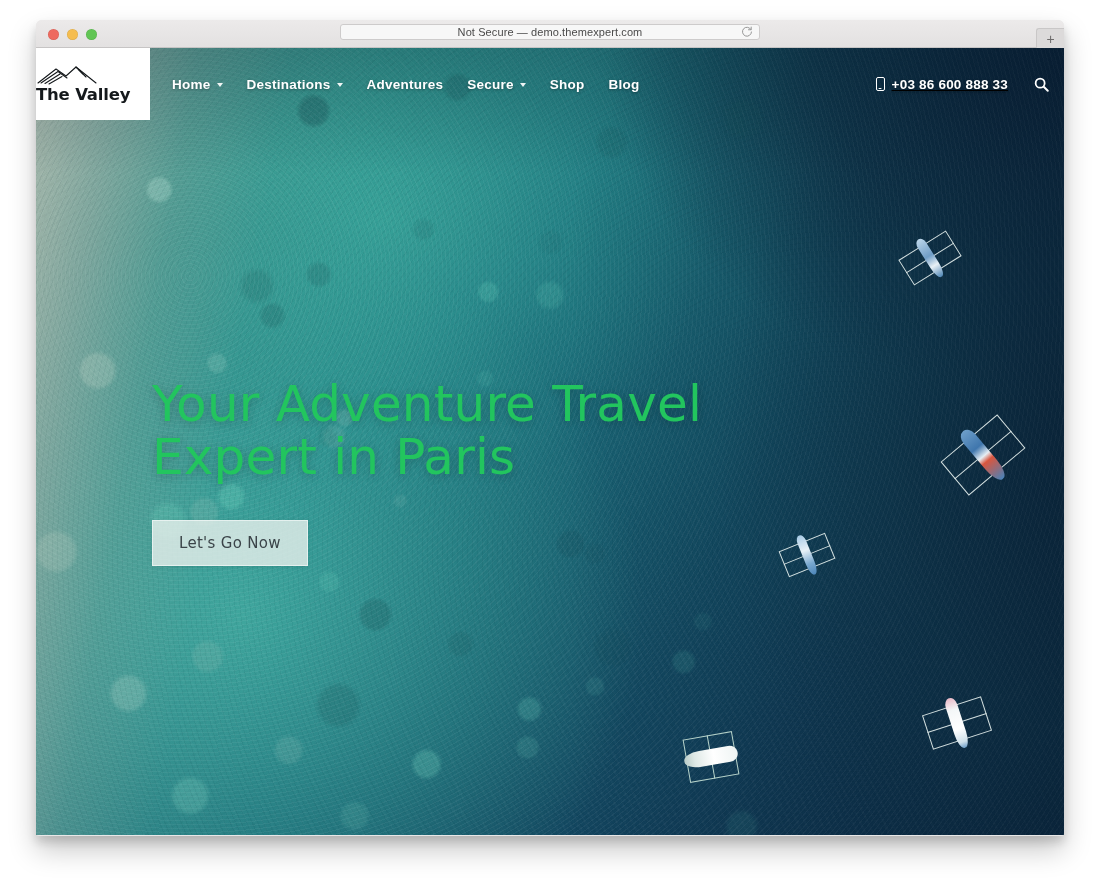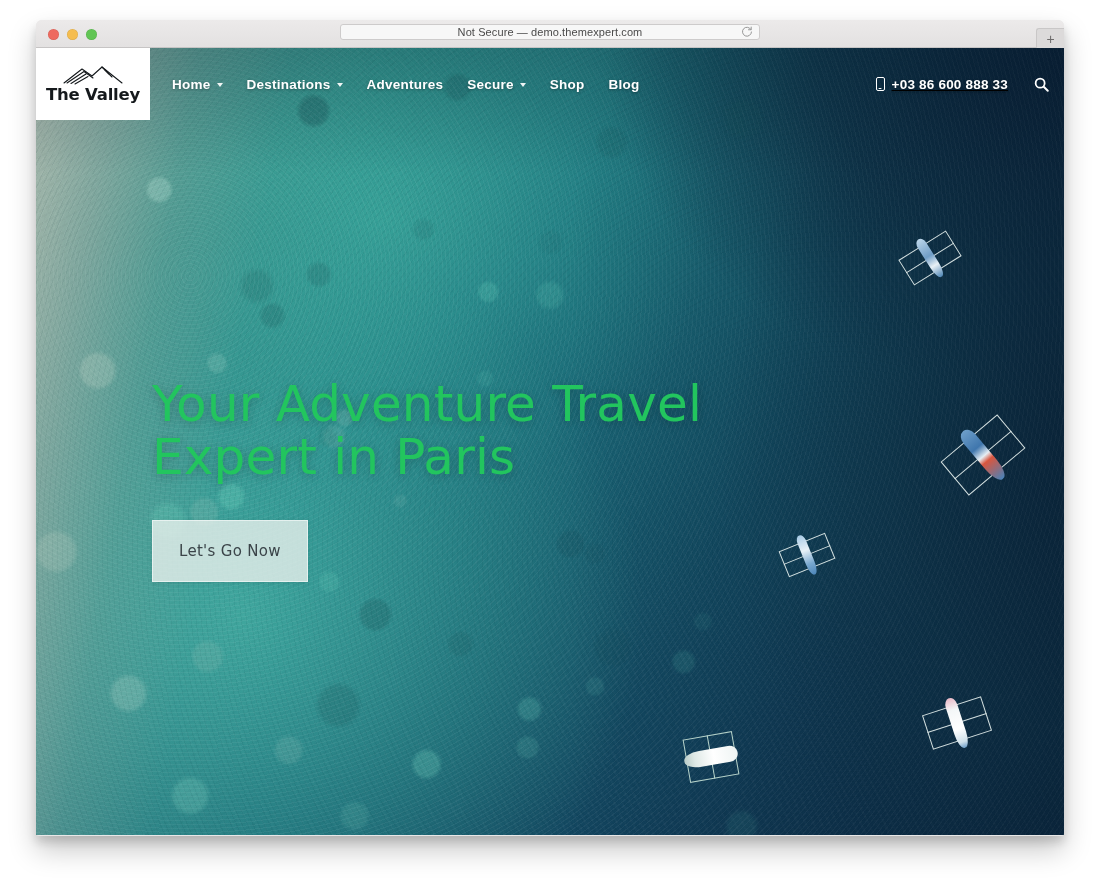--- a/index.html
+++ b/index.html
@@ -234,21 +234,20 @@
     display: flex;
     align-items: flex-start;
   }
 
   .logo-box {
     width: 114px;
     height: 72px;
     background: #ffffff;
     display: flex;
     flex-direction: column;
-    align-items: center;
     justify-content: center;
     gap: 1px;
     flex: none;
   }
   .logo-mark { width: 62px; height: 22px; display: block; }
   .logo-text {
     font-family: "DejaVu Sans", sans-serif;
     font-size: 16.5px;
     font-weight: 700;
     color: #15191c;
@@ -344,21 +343,21 @@
     letter-spacing: 0.2px;
     text-shadow: 0 2px 10px rgba(0,0,0,.22);
     white-space: pre-line;
   }
   .hero-cta {
     margin-top: 36px;
     display: inline-flex;
     align-items: center;
     justify-content: center;
     min-width: 140px;
-    padding: 21px 26px;
+    padding: 13px 26px;
     background: rgba(233,240,236,0.80);
     border: 1px solid rgba(255,255,255,0.55);
     color: #3b4449;
     font-size: 15px;
     letter-spacing: .3px;
     font-family: "DejaVu Sans", sans-serif;
     cursor: pointer;
     box-shadow: 0 1px 4px rgba(0,0,0,.10);
   }
 </style>

